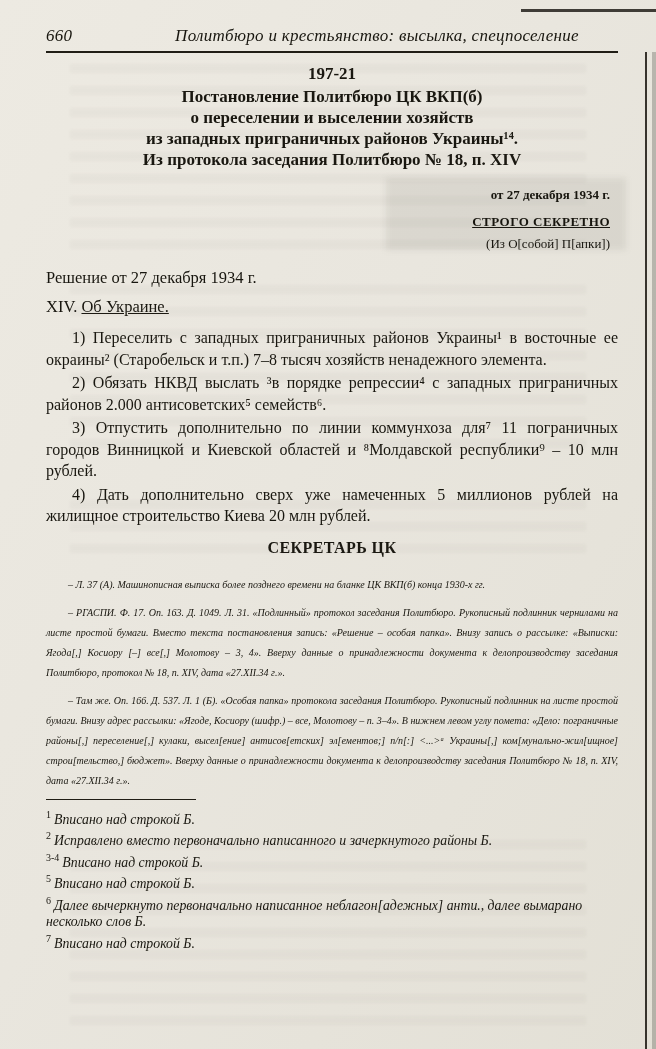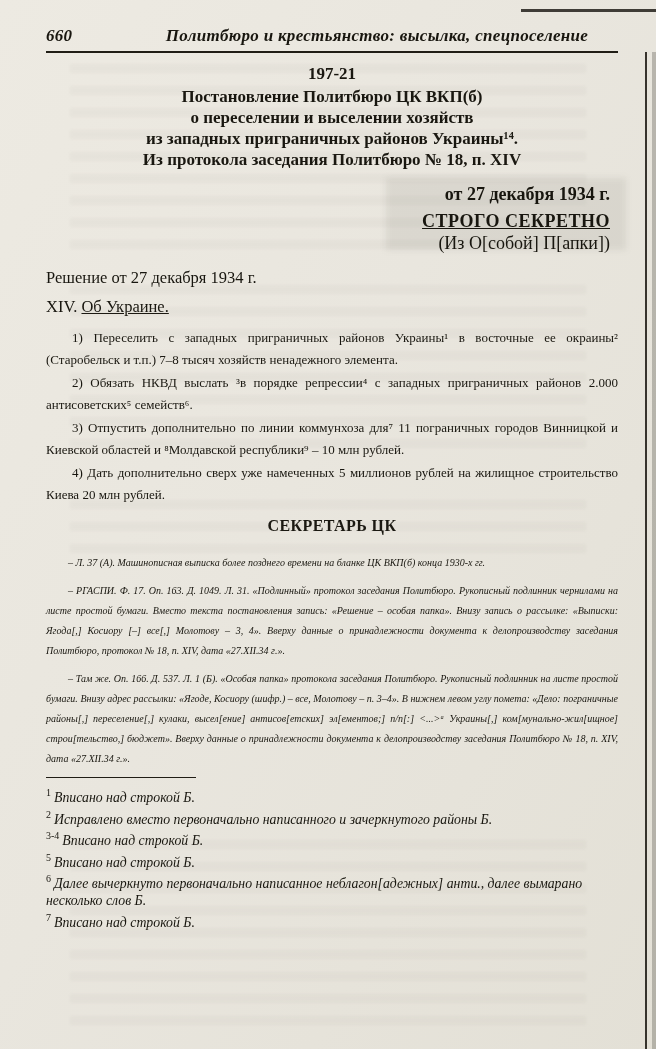--- a/index.html
+++ b/index.html
@@ -22,40 +22,40 @@
   .corner-top{top:9px;right:0;width:135px;height:3px;background:#14110c;opacity:.8;}
   .shade-date{top:178px;right:30px;width:240px;height:72px;background:rgba(90,88,80,.10);filter:blur(3px);}
   .bleed{left:70px;right:70px;opacity:.5;filter:blur(1.6px);
     background:repeating-linear-gradient(to bottom,rgba(110,106,96,.085) 0 9px,transparent 9px 22px);}
   .bleed1{top:64px;height:190px;}
   .bleed2{top:285px;height:170px;}
   .bleed3{top:500px;height:60px;}
   .bleed4{top:840px;height:190px;}
 
   
-  .running-header{display:flex;align-items:baseline;font-size:17px;font-style:italic;font-weight:bold;letter-spacing:.3px;}
+  .running-header{display:flex;align-items:baseline;font-size:17px;font-style:italic;font-weight:normal;letter-spacing:.3px;}
   .running-header .pageno{width:90px;}
   .running-header .rhead{flex:1;text-align:center;}
   .header-rule{margin-top:5px;border-bottom:2px solid #201d15;}
 
   
   .doc-heading{margin-top:10px;text-align:center;font-weight:bold;font-size:17px;line-height:21px;}
   .doc-heading .num{margin-bottom:2px;}
 
-  .right-block{margin-top:14px;text-align:right;padding-right:8px;font-size:18px;line-height:21px;position:relative;}
+  .right-block{margin-top:14px;text-align:right;padding-right:8px;font-size:13px;line-height:21px;position:relative;}
   .right-block .date{font-weight:bold;margin-bottom:6px;}
   .right-block .secrecy{font-weight:bold;text-decoration:underline;letter-spacing:.5px;}
   .right-block .secrecy-src{margin-top:1px;}
 
   .decision{margin-top:14px;text-align:left;font-size:16.5px;}
   .section{margin-top:9px;font-size:16.5px;}
   .section .u{text-decoration:underline;}
 
   .body-text{margin-top:10px;}
-  .body-p{margin:0 0 2px 0;font-size:13px;line-height:21.5px;text-align:justify;text-indent:26px;}
+  .body-p{margin:0 0 2px 0;font-size:16px;line-height:21.5px;text-align:justify;text-indent:26px;}
 
   .signature{margin-top:12px;text-align:center;font-weight:bold;font-size:16px;letter-spacing:.4px;}
 
   .commentary{margin-top:18px;}
   .commentary p{margin:0 0 8px 0;font-style:italic;font-size:10px;line-height:20px;text-align:justify;text-indent:22px;}
 
   .fn-rule{margin-top:6px;width:150px;border-bottom:1.5px solid #201d15;}
   .footnotes{margin-top:6px;font-style:italic;font-size:13.8px;line-height:17px;}
   .fn{margin:0;}
   .fn sup{font-style:normal;font-size:10px;margin-right:3px;}

